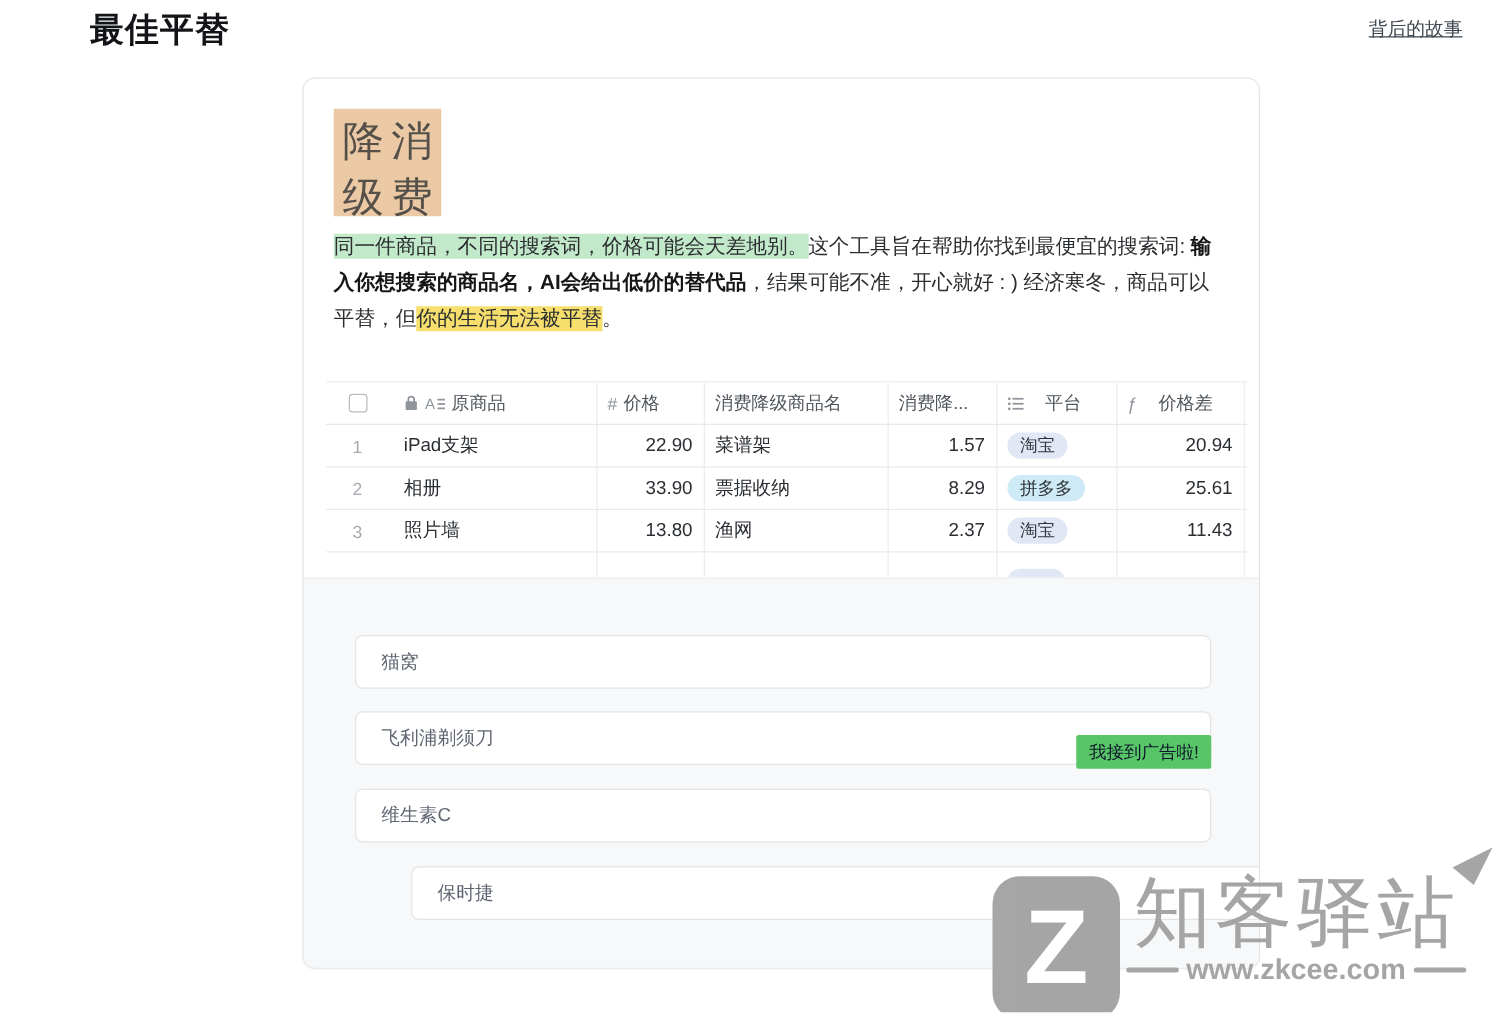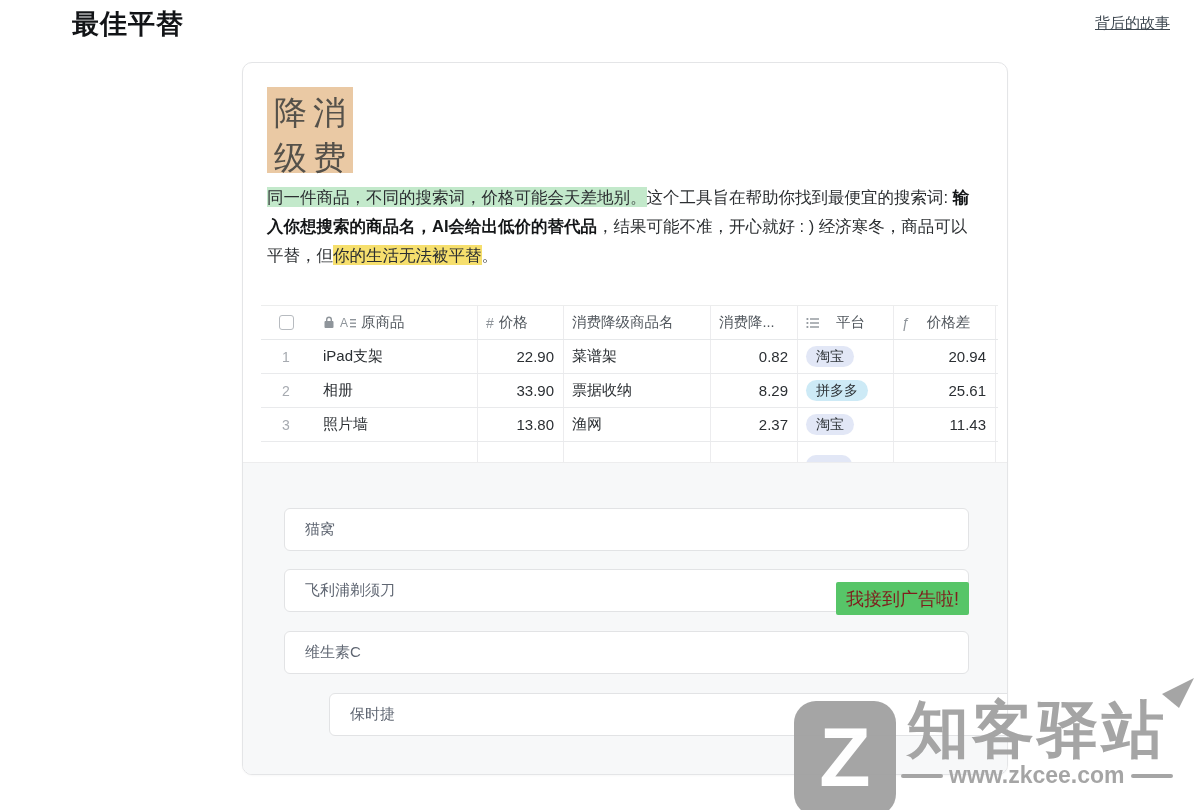--- a/index.html
+++ b/index.html
@@ -43,29 +43,29 @@
   .hglyph { color:#8f959b; font-size:14px; font-weight:400; }
   .pill { border-radius:11px; padding:2.5px 10px; font-size:14px; color:#2f3438; line-height:1.2; }
   .partial-row { height:20px; border-bottom:0; position:relative; overflow:hidden; }
   .partial-pill { position:absolute; left:0; top:13px; width:46px; height:20px; border-radius:10px; margin-left:8px; }
 
   
   .tool-section { position:absolute; left:0; top:399px; width:100%; height:314px; background:#f7f8f9; border-top:1px solid #ededee; }
   .input-wrap { position:absolute; left:41px; width:685px; height:43px; }
   .search-input { width:100%; height:100%; border:1px solid #e2e3e5; border-radius:6px; background:#fff;
                   font-family:"Liberation Sans", sans-serif; font-size:15px; color:#5f6672; padding:0 20px; outline:none; }
-  .ad-badge { position:absolute; right:0; bottom:-3px; background:#57c568; color:#7f1d1d; font-size:18px;
+  .ad-badge { position:absolute; right:0; bottom:-3px; background:#57c568; color:#0f172a; font-size:14px;
               padding:4.5px 10px; border-radius:2px; white-space:nowrap; }
 
   
   .watermark { position:absolute; right:0; bottom:0; width:420px; height:130px; color:#a2a2a2; z-index:20; opacity:.96; }
   .wm-z { position:absolute; left:11px; top:21px; width:102px; height:115px; background:#a2a2a2; border-radius:22px;
           display:flex; align-items:center; justify-content:center; }
   .wm-z span { color:#fff; font-size:84px; font-weight:800; line-height:1; transform:translateY(-2px); }
-  .wm-name { position:absolute; left:124px; top:8px; font-size:62px; font-weight:700; letter-spacing:3px; white-space:nowrap; }
+  .wm-name { position:absolute; left:124px; top:8px; font-size:62px; font-weight:400; letter-spacing:3px; white-space:nowrap; }
   .wm-cursor { position:absolute; left:378px; top:-2px; }
   .wm-url { position:absolute; left:118px; top:82px; display:flex; align-items:center; gap:6px;
             font-size:23px; font-weight:800; white-space:nowrap; }
   .wm-line { width:42px; height:4px; background:#a2a2a2; border-radius:2px; }
 </style>
 </head>
 <body>
 
 <div id="page">
 
@@ -134,21 +134,21 @@
         </div>
       </div>
 
       <div class="trow tbody-row">
         <div class="cell c-sel">
             <span class="rownum">1</span>
           </div>
         <div class="cell c-name cdiv">iPad支架</div>
         <div class="cell c-num cdiv">22.90</div>
         <div class="cell c-alt cdiv">菜谱架</div>
-        <div class="cell c-num cdiv">0.82</div>
+        <div class="cell c-num cdiv">1.57</div>
         <div class="cell c-plat cdiv">
             <span class="pill" style="background-color: rgb(226, 231, 246);">淘宝</span>
           </div>
         <div class="cell c-num cdiv">20.94</div>
       </div>
 
       <div class="trow tbody-row">
         <div class="cell c-sel">
             <span class="rownum">2</span>
           </div>

